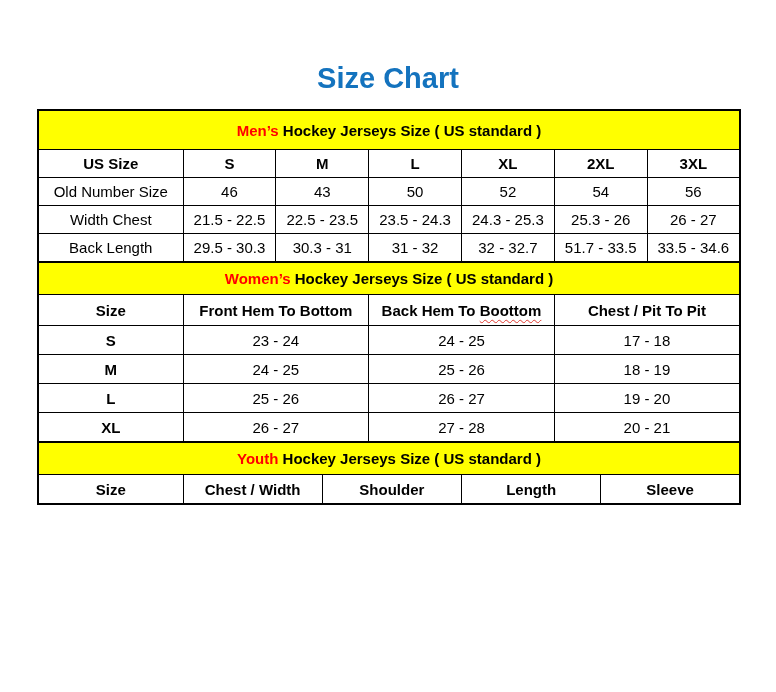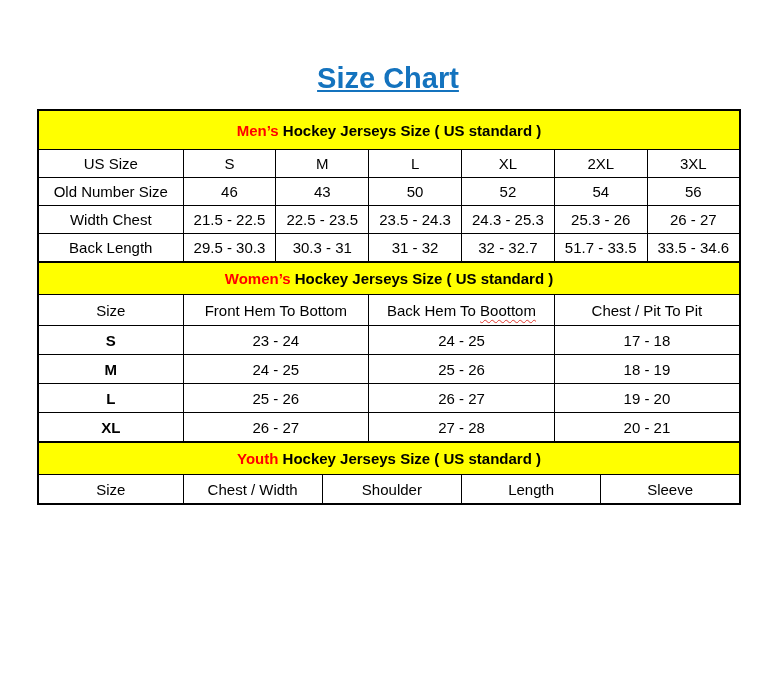--- a/index.html
+++ b/index.html
@@ -16,21 +16,20 @@
     overflow: hidden;
   }
   .page-title {
     margin: 0;
     padding-top: 62px;
     text-align: center;
     color: #1473BE;
     font-size: 29px;
     font-weight: bold;
     letter-spacing: 0px;
-    text-decoration: underline;
   }
   .tables-wrap {
     position: absolute;
     left: 37px;
     top: 109px;
     width: 704px;
   }
   table.size-table {
     border-collapse: collapse;
     table-layout: fixed;
@@ -52,21 +51,21 @@
   }
   td.band-cell {
     background: #FFFF00;
     border: 2px solid #000000;
     font-weight: bold;
     font-size: 16px;
   }
   .accent { color: #FF0000; }
   tr.band-row-tall td { height: 38px; }
   tr.band-row td { height: 31px; }
-  tr.head-row td { font-weight: normal; }
+  tr.head-row td { font-weight: bold; }
   .mens tr.head-row td { height: 27px; }
   .mens tr.data-row td { height: 27px; }
   .womens tr.head-row td { height: 30px; }
   .womens tr.data-row td { height: 28px; }
   .youth tr.head-row td { height: 28px; }
   .youth tr.data-row td { height: 28px; }
   td.row-label-bold { font-weight: bold; }
   col.c-label { width: 145px; }
   .misspelled {
     text-decoration: underline;

